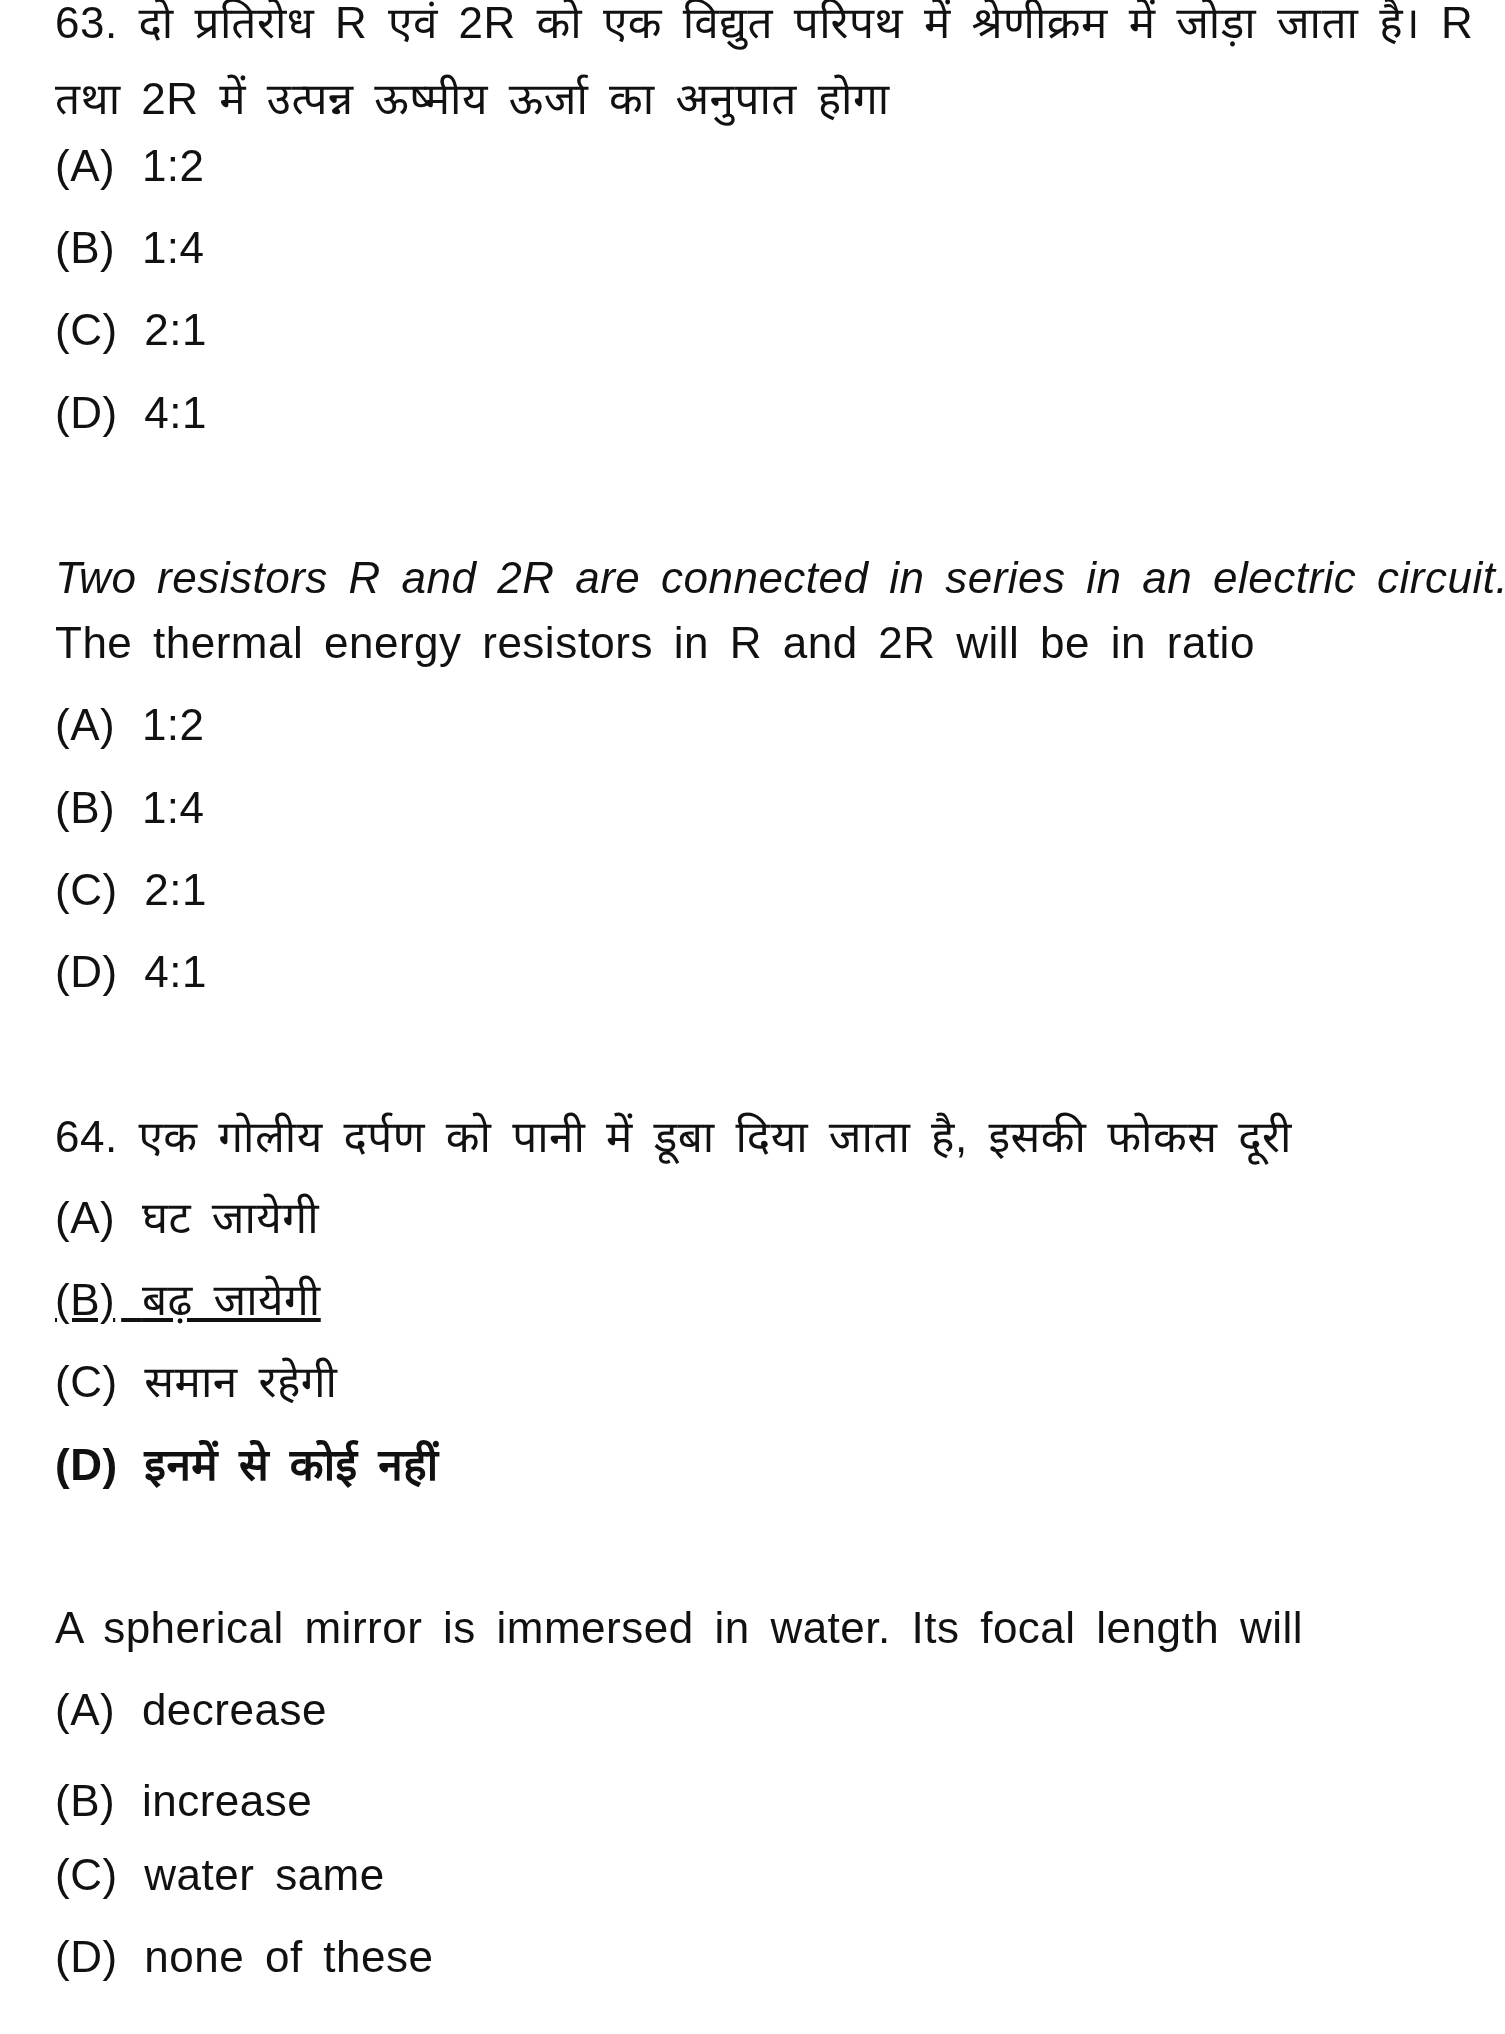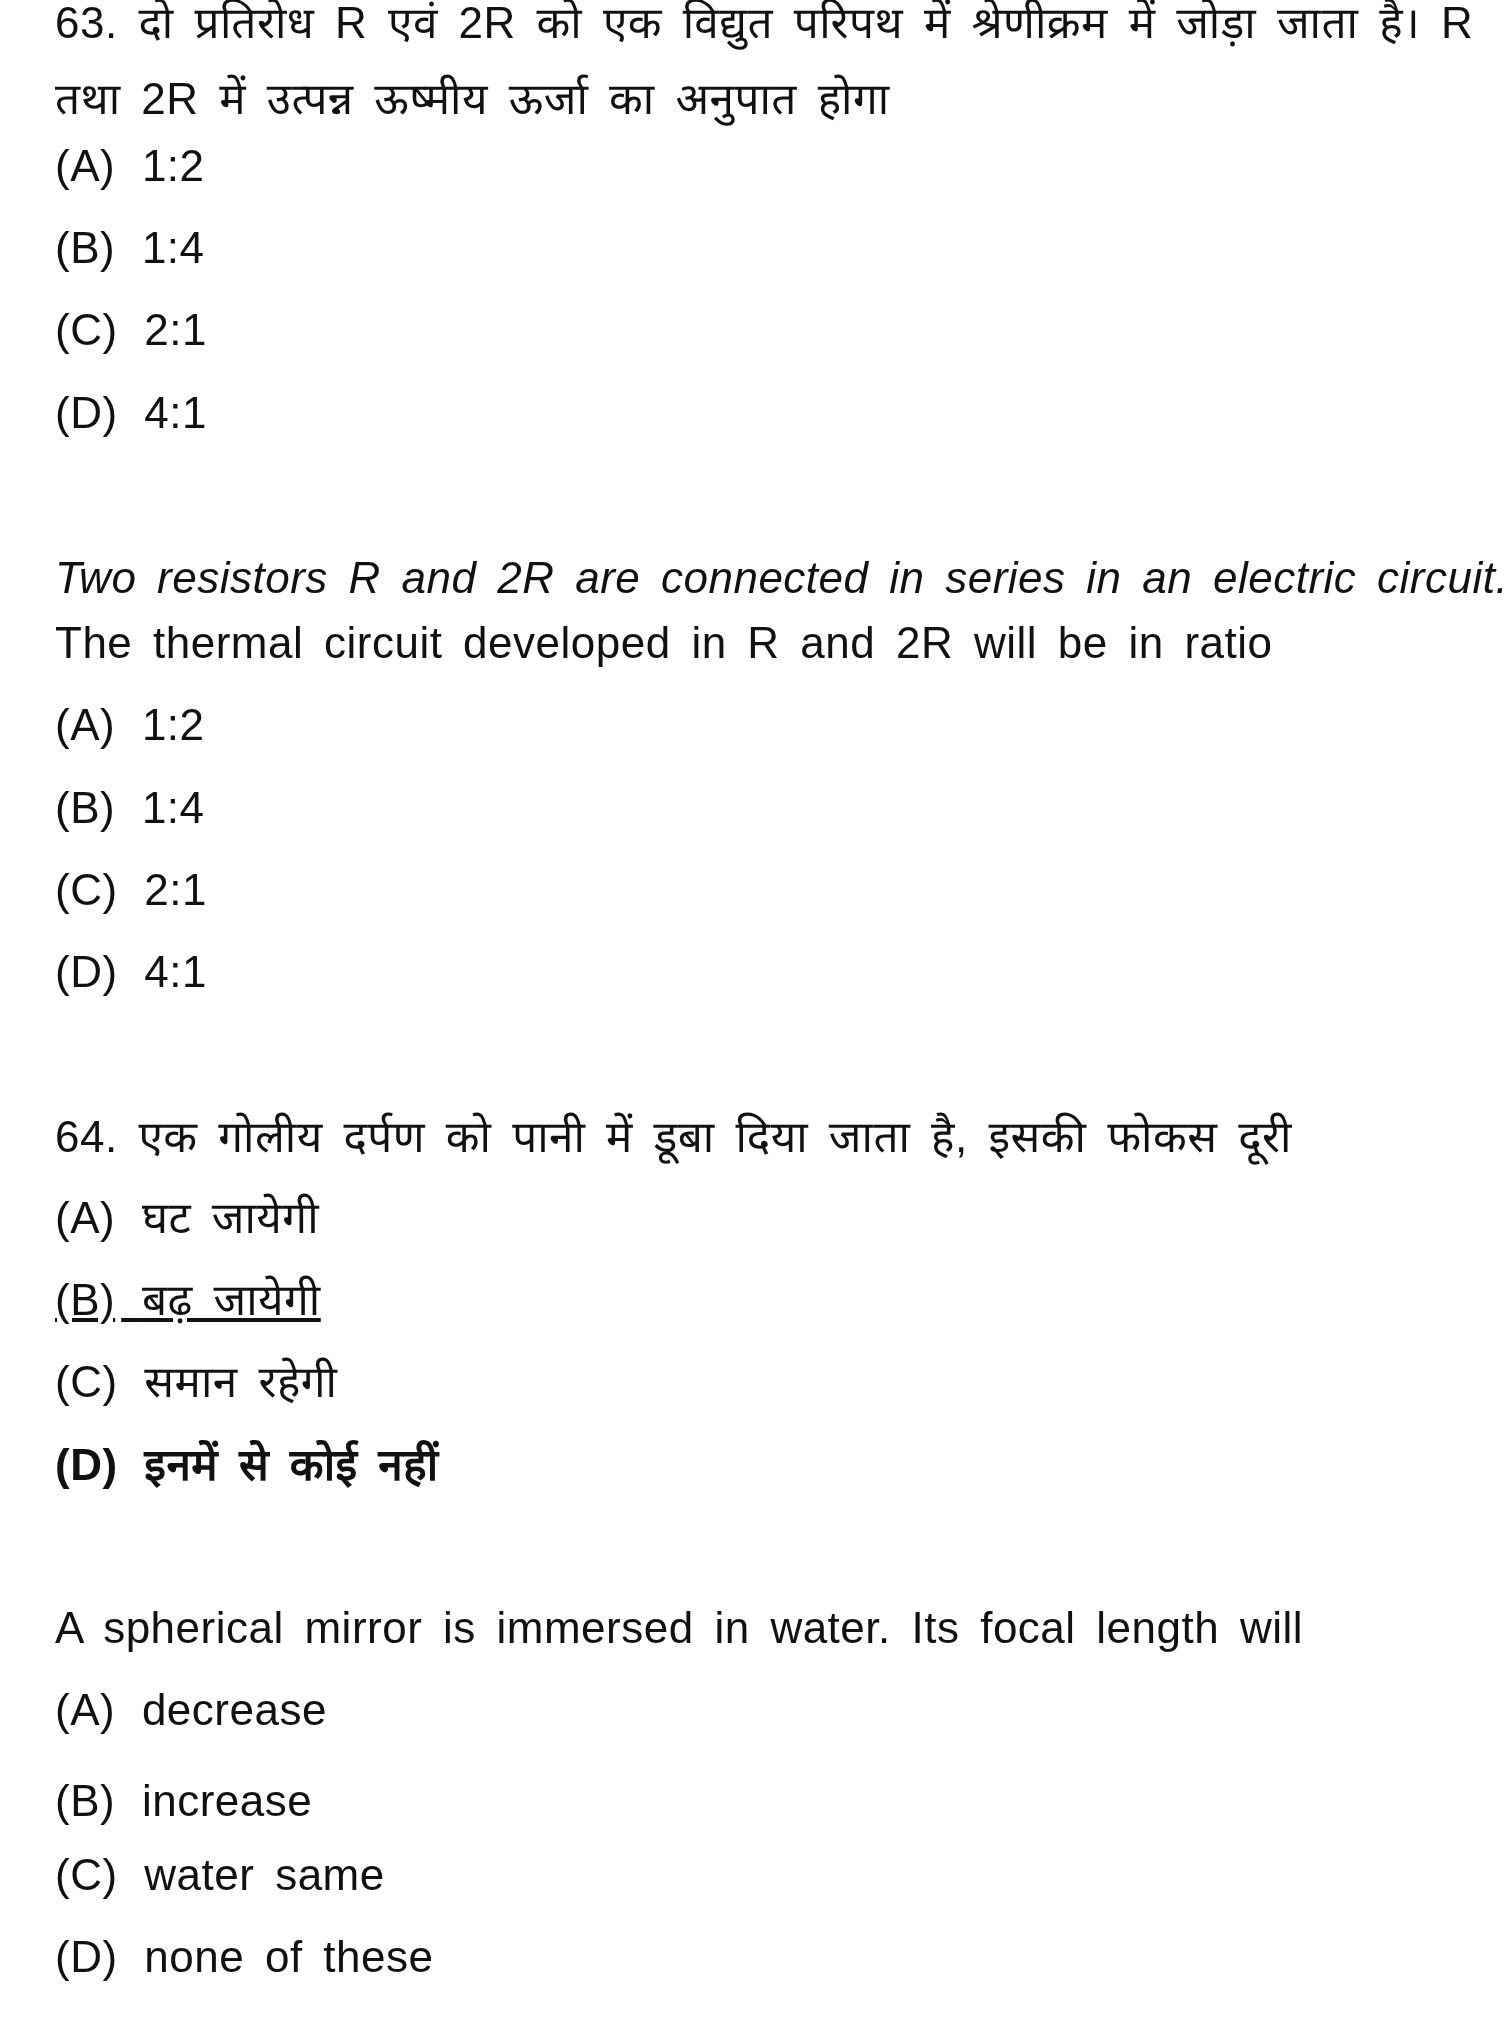--- a/index.html
+++ b/index.html
@@ -22,21 +22,21 @@
   <div class="line" style="top:0px;">63. दो प्रतिरोध R एवं 2R को एक विद्युत परिपथ में श्रेणीक्रम में जोड़ा जाता है। R</div>
   <div class="line" style="top:64px;margin-top:12px;">तथा 2R में उत्पन्न ऊष्मीय ऊर्जा का अनुपात होगा</div>
   <div class="line" style="top:143px;"><span class="opt-letter">(A)</span> <span>1:2</span></div>
   <div class="line" style="top:225px;"><span class="opt-letter">(B)</span> <span>1:4</span></div>
   <div class="line" style="top:307px;"><span class="opt-letter">(C)</span> <span>2:1</span></div>
   <div class="line" style="top:390px;"><span class="opt-letter">(D)</span> <span>4:1</span></div>
 </div>
 
 <div>
   <div class="line" style="top:555px;font-style:italic;">Two resistors R and 2R are connected in series in an electric circuit.</div>
-  <div class="line" style="top:620px;">The thermal circuit developed in R and 2R will be in ratio</div>
+  <div class="line" style="top:620px;">The thermal energy resistors in R and 2R will be in ratio</div>
   <div class="line" style="top:702px;"><span class="opt-letter">(A)</span> <span>1:2</span></div>
   <div class="line" style="top:785px;"><span class="opt-letter">(B)</span> <span>1:4</span></div>
   <div class="line" style="top:867px;"><span class="opt-letter">(C)</span> <span>2:1</span></div>
   <div class="line" style="top:949px;"><span class="opt-letter">(D)</span> <span>4:1</span></div>
 </div>
 
 <div>
   <div class="line" style="top:1114px;">64. एक गोलीय दर्पण को पानी में डूबा दिया जाता है, इसकी फोकस दूरी</div>
   <div class="line" style="top:1195px;"><span class="opt-letter">(A)</span> <span>घट जायेगी</span></div>
   <div class="line" style="top:1277px;text-decoration:underline;"><span class="opt-letter">(B)</span> <span>बढ़ जायेगी</span></div>

